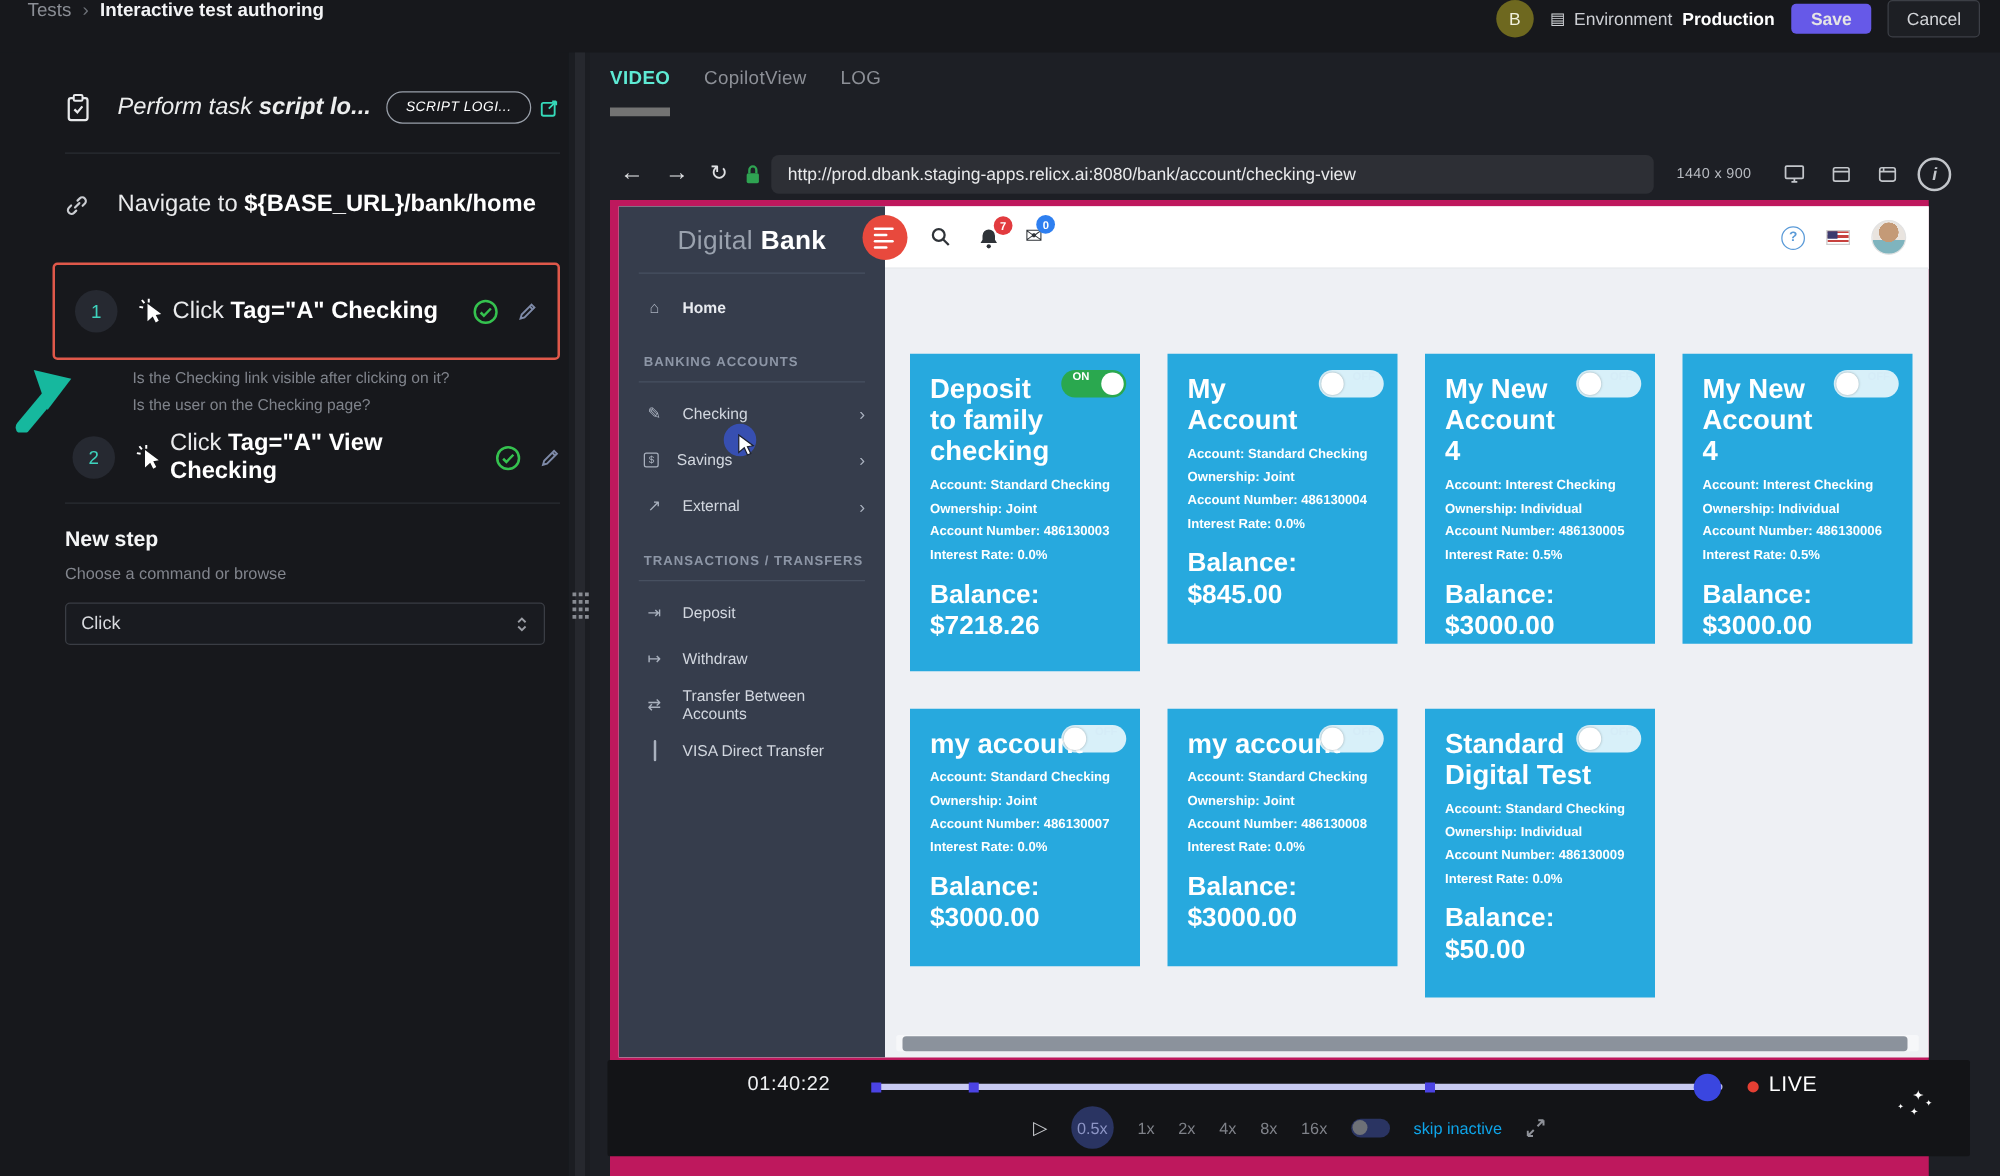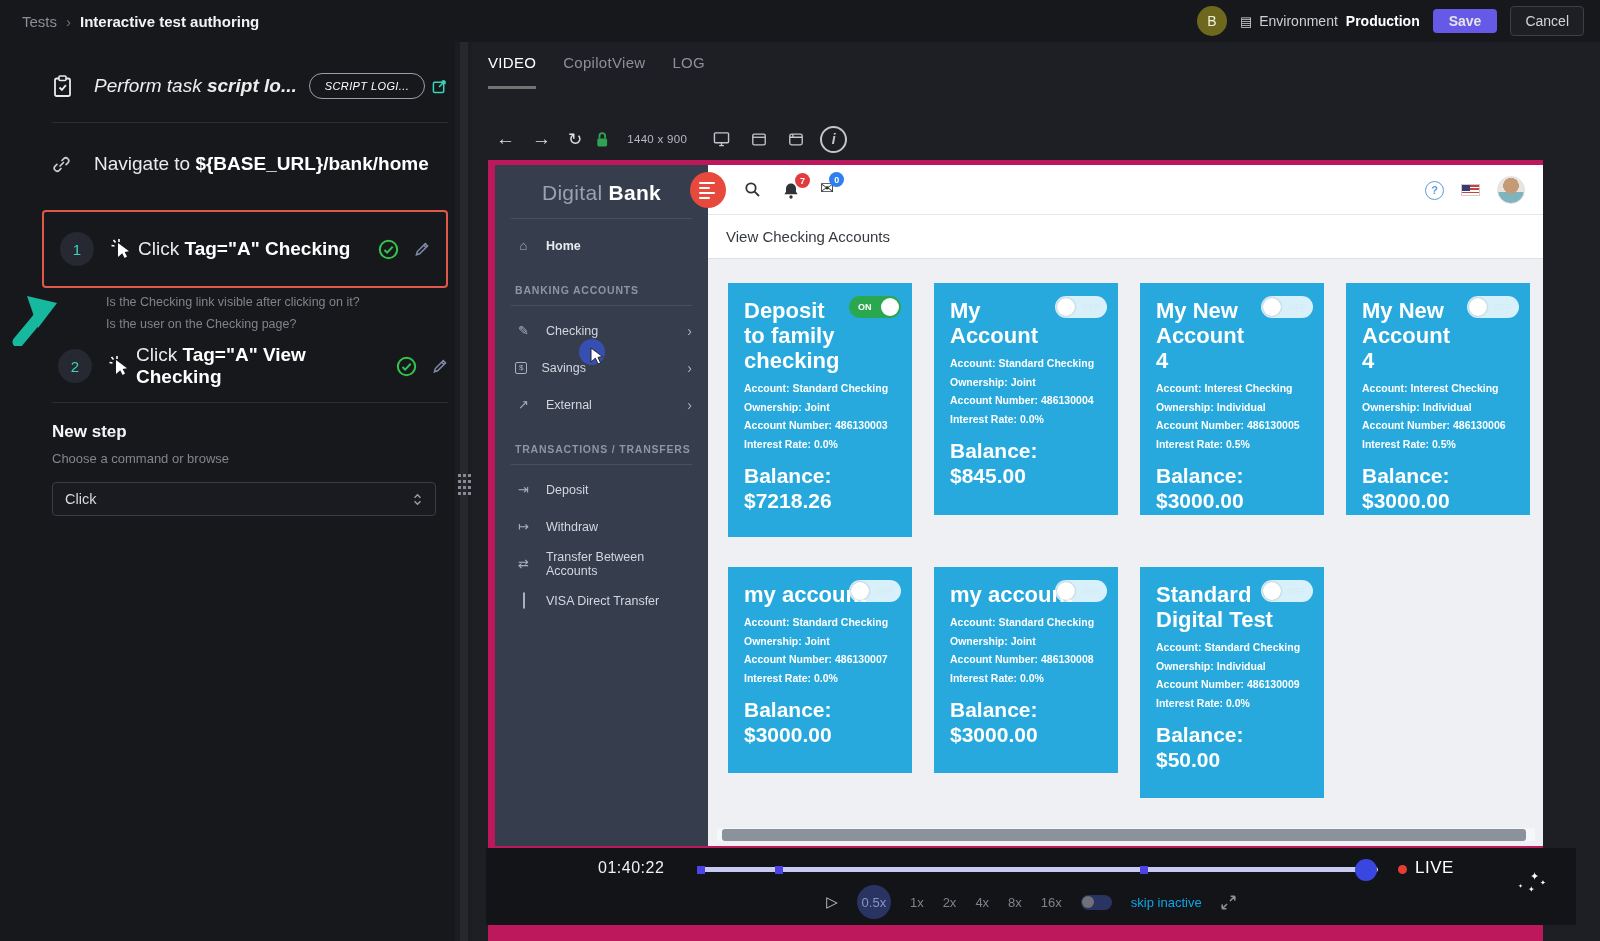--- a/index.html
+++ b/index.html
@@ -3,21 +3,21 @@
 <meta charset="utf-8">
 <style>
 *{margin:0;padding:0;box-sizing:border-box}
 body{background:#0f1013;font-family:"Liberation Sans","DejaVu Sans",sans-serif}
 .screen{position:relative;width:1600px;height:941px;background:#17181c;overflow:hidden;color:#fff}
 i{font-style:normal}
 svg{display:block}
 button{font-family:inherit;cursor:pointer}
 
 
-.topbar{position:absolute;left:0;top:0;width:100%;height:42px;display:flex;align-items:center;padding:0 16px 0 22px}
+.topbar{position:absolute;left:0;top:0;width:100%;height:42px;display:flex;align-items:flex-start;padding:0 16px 0 22px}
 .crumb{display:flex;gap:9px;align-items:center;font-size:15px}
 .crumb .root{color:#8b8e95}
 .crumb .sep{color:#6c6f76}
 .crumb .cur{color:#f2f3f5;font-weight:bold}
 .top-right{margin-left:auto;display:flex;align-items:center;gap:13px}
 .avatar-b{width:30px;height:30px;border-radius:50%;background:#6e681f;color:#f2f1dd;font-size:14px;display:flex;align-items:center;justify-content:center}
 .env-ico{color:#cfd1d5;font-size:13px}
 .env-label{color:#cdcfd4;font-size:14px;margin-left:-6px}
 .env-value{color:#fff;font-weight:bold;font-size:14px;margin-left:-5px}
 .btn-save{background:#6659e8;color:#e5e5e5;border:none;border-radius:4px;font-size:14px;font-weight:bold;padding:4px 16px}
@@ -51,21 +51,21 @@
 
 .splitter{position:absolute;left:455px;top:42px;width:17px;height:899px;background:#1b1d22;cursor:col-resize}
 .splitter .bar{position:absolute;left:5px;top:0;width:8px;height:100%;background:#26282e}
 .grip{position:absolute;left:3px;top:432px;width:13px;height:24px}
 .gripdot{position:absolute;width:2.5px;height:2.5px;background:#888b92;box-shadow:5px 0 #888b92,10px 0 #888b92,0 6px #888b92,5px 6px #888b92,10px 6px #888b92,0 12px #888b92,5px 12px #888b92,10px 12px #888b92,0 18px #888b92,5px 18px #888b92,10px 18px #888b92}
 
 
 .right{position:absolute;left:472px;top:42px;width:1128px;height:899px;background:#1d1f25}
 .tabs{position:absolute;left:16px;top:12px;display:flex;gap:27px}
 .tab{font-size:15px;color:#8d9097;padding-bottom:15px;letter-spacing:.3px;cursor:pointer}
-.tab.active{color:#ffffff;font-weight:normal;border-bottom:3px solid #737373}
+.tab.active{color:#5eead4;font-weight:bold;border-bottom:7px solid #737373}
 
 .chrome{position:absolute;left:24px;top:80px;width:1092px;height:34px;display:flex;align-items:center}
 .nav-arrow{font-size:19px;color:#dfe0e3;margin-right:17px;background:none;border:none;padding:0}
 .refresh{font-size:17px;color:#dfe0e3;margin-right:13px;background:none;border:none;padding:0}
 .urlbox{width:706px;height:31px;background:#2d2f35;border-radius:6px;display:flex;align-items:center;padding:0 13px;font-size:14px;color:#e8e9eb;margin-left:8px;overflow:hidden;white-space:nowrap}
 .res{margin-left:18px;font-size:11.5px;color:#b7bac0;letter-spacing:.3px}
 .dev-icons{display:flex;gap:21px;margin-left:26px;align-items:center}
 .dev-icons button{background:none;border:none;padding:0}
 .info-circ{margin-left:16px;width:27px;height:27px;border:2px solid #c2c5ca;border-radius:50%;color:#c2c5ca;font-size:14px;font-weight:bold;font-style:italic;display:flex;align-items:center;justify-content:center;background:none}
 
@@ -109,21 +109,21 @@
 .card h3.pr{padding-right:54px}
 .cline{font-size:10.5px;font-weight:bold;margin:6.5px 0}
 .cbal{margin-top:13px;font-size:21px;font-weight:bold;line-height:1.22}
 .c1{left:20px;top:24px;height:254px}
 .c2{left:226px;top:24px;height:232px}
 .c3{left:432px;top:24px;height:232px}
 .c4{left:638px;top:24px;height:232px}
 .c5{left:20px;top:308px;height:206px}
 .c6{left:226px;top:308px;height:206px}
 .c7{left:432px;top:308px;height:231px}
-.tog{position:absolute;top:13px;right:11px;width:52px;height:22px;border-radius:11px;font-size:9px;font-weight:bold;display:flex;align-items:center;cursor:pointer}
+.tog{position:absolute;top:13px;right:11px;width:52px;height:22px;border-radius:11px;font-size:9px;font-weight:bold;display:flex;align-items:flex-start;cursor:pointer}
 .tog .knob{width:18px;height:18px;border-radius:50%;background:#fff;position:absolute;top:2px}
 .tog.on{background:#2aa84f;padding-left:9px;color:#fff}
 .tog.on .knob{right:2px}
 .tog.off{background:rgba(255,255,255,.82);justify-content:flex-end;padding-right:7px;color:#d5ecf7}
 .tog.off .knob{left:2px;box-shadow:0 0 2px rgba(0,0,0,.3)}
 
 .hscroll{position:absolute;left:222px;bottom:5px;right:8px;height:13px;background:#f6f7f9;border-radius:2px}
 .hthumb{position:absolute;left:5px;right:9px;top:.5px;height:12px;background:#8b929c;border-radius:3px;cursor:grab}
 
 
@@ -290,20 +290,23 @@
     <div class="chrome">
       <button class="nav-arrow">←</button>
       <button class="nav-arrow">→</button>
       <button class="refresh">↻</button>
       <span>
         <svg width="14" height="17" viewBox="0 0 15 18">
             <rect x="2.5" y="8" width="10.5" height="8.5" rx="1.5" fill="#2fa352"></rect>
             <path d="M4.8 8 V5.2 a3 3 0 0 1 6 0 V8" fill="none" stroke="#2fa352" stroke-width="2"></path>
           </svg>
       </span>
+      <div class="urlbox">
+        <span>http://prod.dbank.staging-apps.relicx.ai:8080/bank/account/checking-view</span>
+      </div>
       <span class="res">1440 x 900</span>
       <span class="dev-icons">
         <button>
           <svg width="17" height="16" viewBox="0 0 18 17" fill="none" stroke="#c3c6cb" stroke-width="1.5">
               <rect x="1.5" y="2" width="15" height="10.5" rx="1"></rect>
               <path d="M6.5 15.5 h5 M9 12.5 v3"></path>
             </svg>
         </button>
         <button>
           <svg width="16" height="15" viewBox="0 0 18 16" fill="none" stroke="#c3c6cb" stroke-width="1.5">
@@ -398,23 +401,20 @@
             <span class="mailglyph">✉</span>
             <span class="badge blue">0</span>
           </button>
           <span class="head-right">
             <button class="qmark">?</button>
             <span class="usflag"></span>
             <span class="photo"></span>
           </span>
         </div>
 
-        <div class="bank-title">
-          <span>View Checking Accounts</span>
-        </div>
 
         <div class="bank-content">
 
           <div class="card c1">
             <span class="tog on">
                 <span>ON</span>
                 <span class="knob"></span>
               </span>
             <h3 class="pr">Deposit to family checking</h3>
             <div class="cline">Account: Standard Checking</div>

